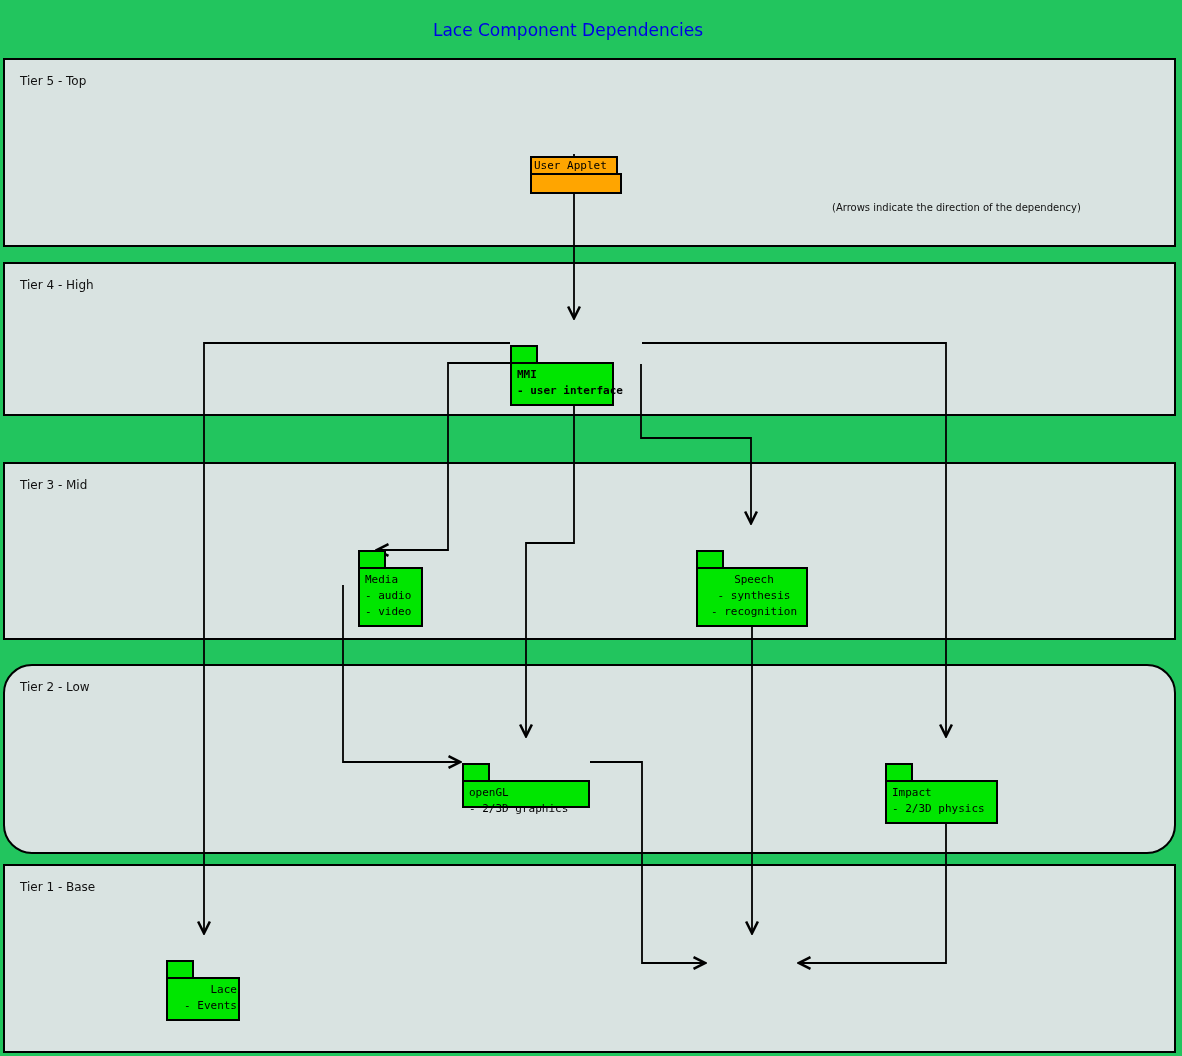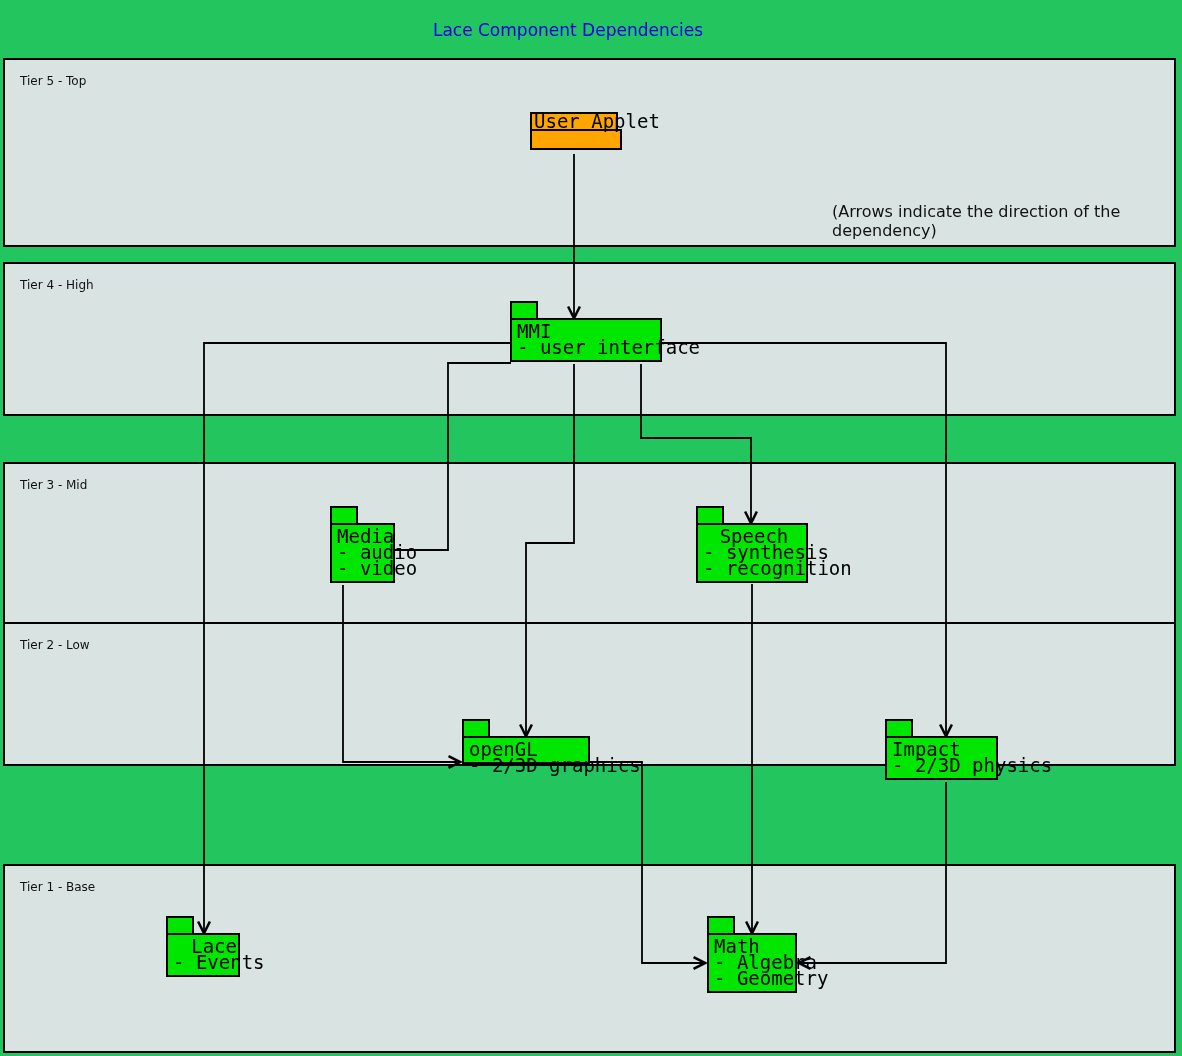--- a/index.html
+++ b/index.html
@@ -6,24 +6,24 @@
     --comp:#00e600; --applet:#ffa500; --tier:#d9e3e1; --title:#0000e6; --line:#000;
   }
   *{margin:0;padding:0;box-sizing:border-box;}
   body{background:#fff;font-family:"DejaVu Sans",sans-serif;}
   .canvas{position:relative;width:1182px;height:1056px;background:#22c55e;overflow:hidden;}
   .title{position:absolute;left:0;top:20px;width:1136px;text-align:center;
          font-size:17px;color:var(--title);}
   .tier{position:absolute;left:3px;width:1173px;background:var(--tier);
         border:2px solid var(--line);}
   .tier-label{position:absolute;left:15px;top:14px;font-size:12px;color:#111;}
-  .annotation{position:absolute;left:832px;top:202px;font-size:16px;color:#111;}
+  .annotation{position:absolute;left:832px;top:202px;font-size:10px;color:#111;}
   .edges{position:absolute;left:0;top:0;width:1182px;height:1056px;pointer-events:none;}
   .edges path{fill:none;stroke:var(--line);stroke-width:1.8px;}
-  .comp{position:absolute;font-family:"DejaVu Sans Mono",monospace;font-size:19px;line-height:16px;color:#000;}
+  .comp{position:absolute;font-family:"DejaVu Sans Mono",monospace;font-size:11px;line-height:16px;color:#000;margin-top:44px;}
   .comp .tab{width:28px;height:19px;border:2px solid var(--line);background:var(--comp);}
   .comp .body{border:2px solid var(--line);background:var(--comp);margin-top:-2px;
               padding:3px 1px 0 5px;white-space:nowrap;}
   .comp.applet .tab{width:88px;height:19px;background:var(--applet);
                     padding:0 2px;line-height:15px;white-space:nowrap;}
   .comp.applet .body{background:var(--applet);padding:0;}
 </style>
 </head>
 <body>
 
@@ -33,21 +33,21 @@
 
   <div class="tier" style="top:58px;height:189px;">
     <span class="tier-label">Tier 5 - Top</span>
   </div>
   <div class="tier" style="top:262px;height:154px;">
     <span class="tier-label">Tier 4 - High</span>
   </div>
   <div class="tier" style="top:462px;height:178px;">
     <span class="tier-label">Tier 3 - Mid</span>
   </div>
-  <div class="tier" style="top:622px;height:144px;">
+  <div class="tier" style="top:664px;height:190px;border-radius:29px;">
     <span class="tier-label">Tier 2 - Low</span>
   </div>
   <div class="tier" style="top:864px;height:189px;">
     <span class="tier-label">Tier 1 - Base</span>
   </div>
 
   <div class="annotation">(Arrows indicate the direction of the dependency)</div>
 
   <svg class="edges" viewBox="0 0 1182 1056">
     <defs>
@@ -67,27 +67,27 @@
     <path d="M946,782 L946,963 L799,963" marker-end="url(#arrow)"></path>
   </svg>
 
   <div class="comp applet" style="left:530px;top:112px;">
     <div class="tab">User Applet</div>
     <div class="body" style="width:92px;height:21px;"></div>
   </div>
 
   <div class="comp" style="left:510px;top:301px;">
     <div class="tab"></div>
-    <div class="body" style="width:152px;height:44px;">
+    <div class="body" style="width:104px;height:44px;font-weight:bold;">
       <div>MMI</div>
       <div>- user interface</div>
     </div>
   </div>
 
-  <div class="comp" style="left:294px;top:506px;padding-left:36px;">
+  <div class="comp" style="left:322px;top:506px;padding-left:36px;">
     <div class="tab"></div>
     <div class="body" style="width:65px;height:60px;">
       <div>Media</div>
       <div>- audio</div>
       <div>- video</div>
     </div>
   </div>
 
   <div class="comp" style="left:696px;top:506px;text-align:center;">
     <div class="tab"></div>
@@ -115,22 +115,14 @@
   </div>
 
   <div class="comp" style="left:166px;top:916px;">
     <div class="tab"></div>
     <div class="body" style="width:74px;height:44px;text-align:right;">
       <div>Lace</div>
       <div>- Events</div>
     </div>
   </div>
 
-  <div class="comp" style="left:707px;top:916px;">
-    <div class="tab"></div>
-    <div class="body" style="width:90px;height:60px;">
-      <div>Math</div>
-      <div>- Algebra</div>
-      <div>- Geometry</div>
-    </div>
-  </div>
 
 </div>
 
 </body></html>

